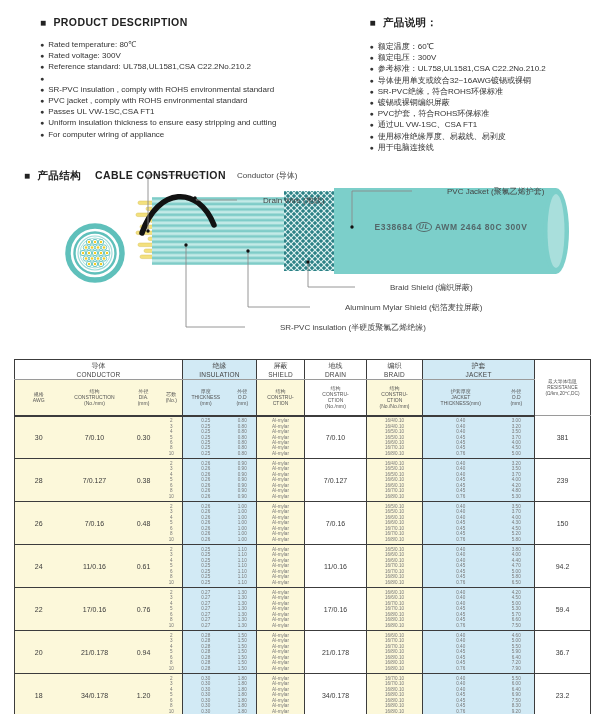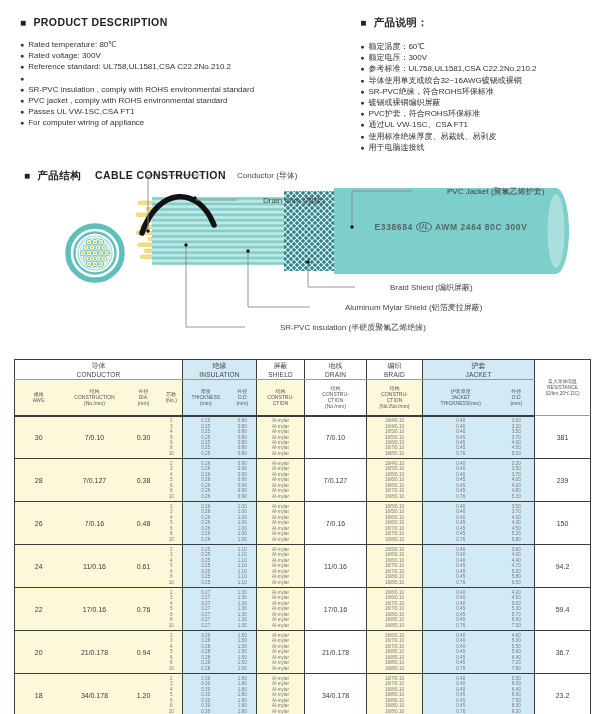--- a/index.html
+++ b/index.html
@@ -1,18 +1,18 @@
 <!DOCTYPE html>
 <html><head>
 <meta charset="utf-8">
 <style>
   html,body{margin:0;padding:0;background:#fff;}
   body{width:603px;height:714px;overflow:hidden;font-family:"Liberation Sans",sans-serif;color:#222;position:relative;}
   
-  .top{display:flex;padding:16px 0 0 20px;gap:48px;}
+  .top{display:flex;padding:16px 0 0 40px;gap:48px;}
   .col-en{width:300px;}
   .col-cn{width:260px;padding-left:12px;}
   .sec-title{font-size:10.5px;font-weight:bold;letter-spacing:.4px;white-space:nowrap;}
   .sec-title .sq{margin-right:7px;font-size:10px;}
   .bullets{margin-top:11px;}
   .b-row{display:flex;align-items:flex-start;font-size:8px;line-height:11.2px;white-space:nowrap;color:#333;}
   .b-dot{font-size:7px;margin-right:4px;line-height:11.2px;}
   
   .sec2{position:relative;height:184px;margin-top:16px;}
   .sec2 .sec-title{position:absolute;left:24px;top:0;}
@@ -73,20 +73,24 @@
           <span class="b-dot">●</span>
           <span>SR-PVC insulation , comply with ROHS environmental standard</span>
         </div>
         <div class="b-row">
           <span class="b-dot">●</span>
           <span>PVC jacket , comply with ROHS environmental standard</span>
         </div>
         <div class="b-row">
           <span class="b-dot">●</span>
           <span>Passes UL VW-1SC,CSA FT1</span>
+        </div>
+        <div class="b-row">
+          <span class="b-dot">●</span>
+          <span>Uniform insulation thickness to ensure easy stripping and cutting</span>
         </div>
         <div class="b-row">
           <span class="b-dot">●</span>
           <span>For computer wiring of appliance</span>
         </div>
       </div>
   </div>
   <div class="col-cn">
     <div class="sec-title">
       <span class="sq">■</span><span>产品说明：</span>

